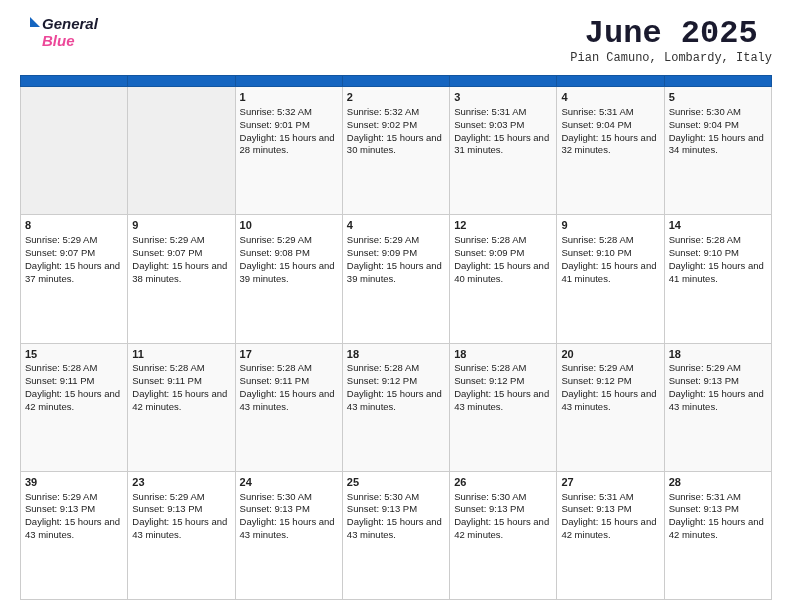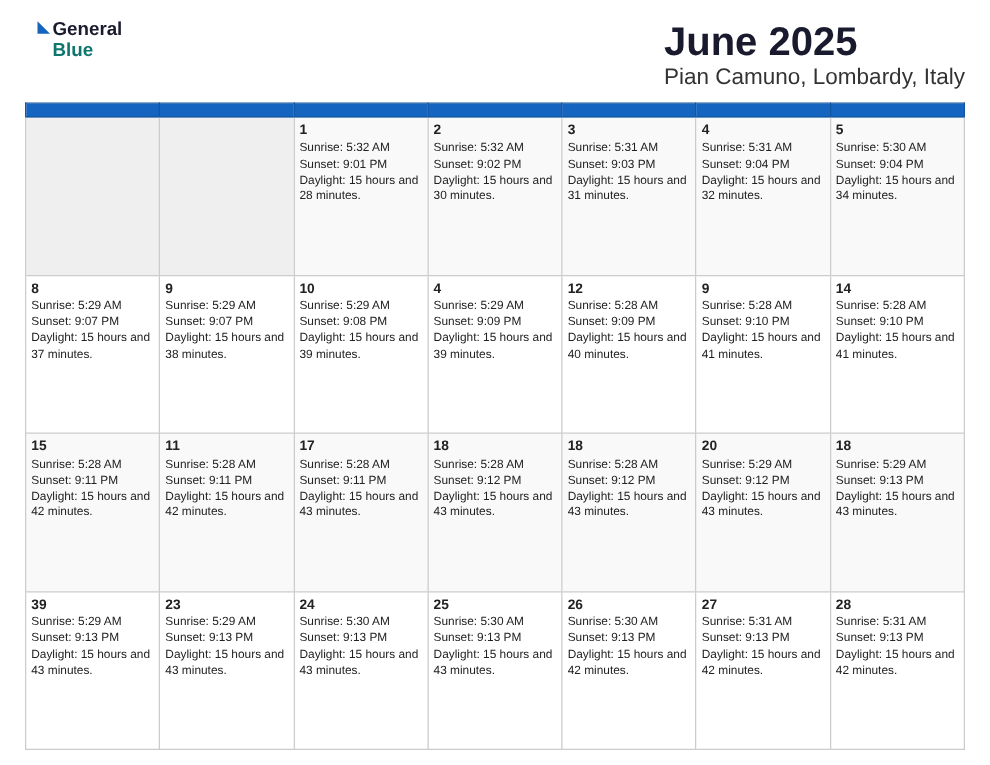--- a/index.html
+++ b/index.html
@@ -20,32 +20,34 @@
     .header {
       display: flex;
       justify-content: space-between;
       align-items: flex-start;
       margin-bottom: 10px;
     }
     .logo {
       display: flex;
       align-items: center;
       gap: 4px;
+      font-style: italic;
     }
     .title-block {
-      text-align: left;
+      text-align: center;
+      font-family: Liberation Mono, monospace;
     }
     .month-title {
       font-size: 32px;
       font-weight: bold;
       color: #1a1a2e;
       line-height: 1.1;
     }
     .location {
-      font-size: 18px;
+      font-size: 12px;
       color: #333;
     }
     .calendar {
       flex: 1;
       border: 1px solid #ccc;
       border-collapse: collapse;
       width: 100%;
       table-layout: fixed;
     }
     .calendar thead th {
@@ -90,21 +92,21 @@
 
 <div class="page">
   <div class="header">
     <div class="logo">
   <div style="display:flex;align-items:center;">
     <svg width="20" height="32" viewBox="0 0 20 32" style="margin-right:2px;">
       <polygon points="10,0 20,10 10,10" fill="#1565c0"></polygon>
     </svg>
     <div>
       <div style="font-size:15px;font-weight:bold;color:#1a1a2e;line-height:1.1;">General</div>
-      <div style="font-size:15px;font-weight:bold;color:#0f766e;line-height:1.1;">Blue</div>
+      <div style="font-size:15px;font-weight:bold;color:#ec4899;line-height:1.1;">Blue</div>
     </div>
   </div>
 </div>
     <div class="title-block">
       <div class="month-title">June 2025</div>
       <div class="location">Pian Camuno, Lombardy, Italy</div>
     </div>
   </div>
 
   <table class="calendar">

